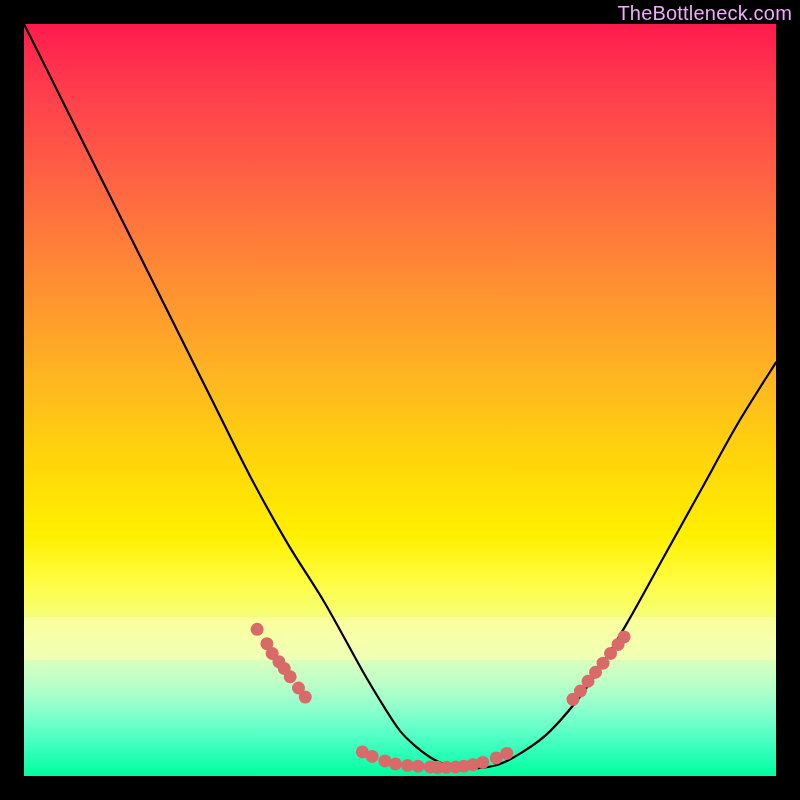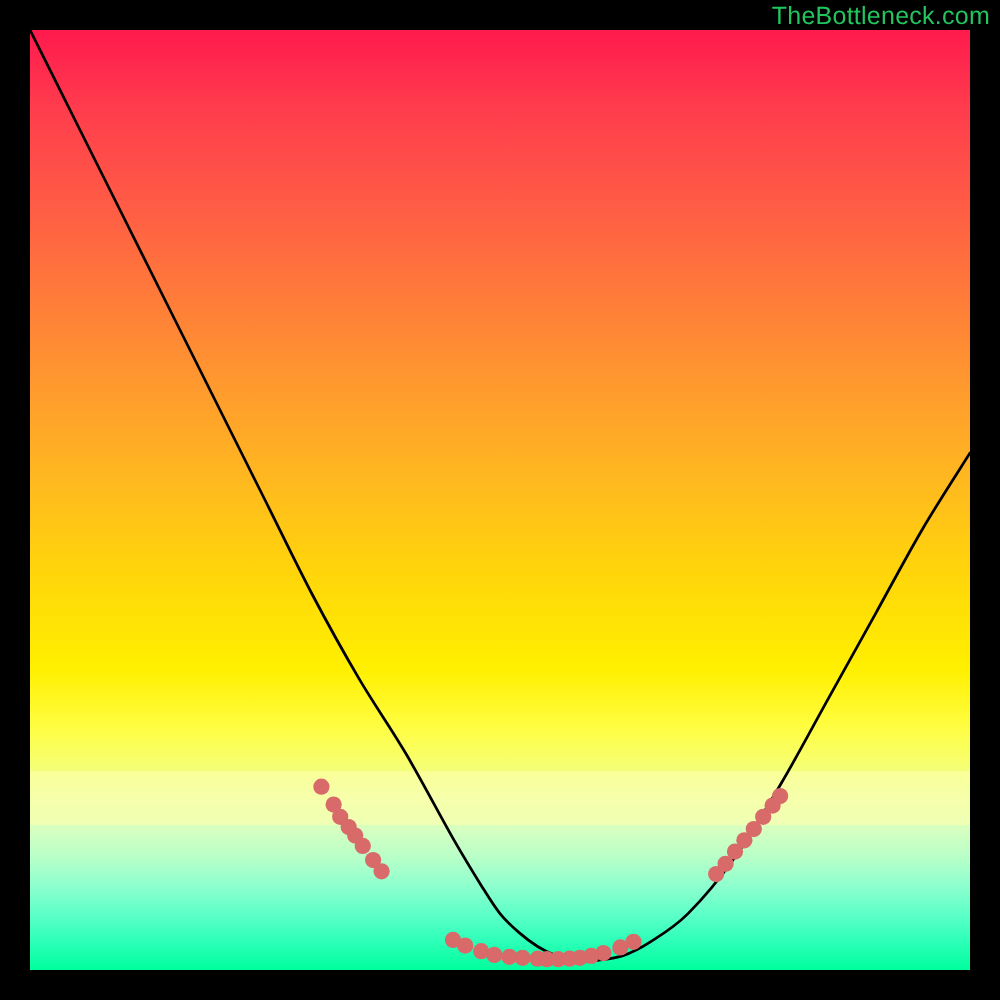--- a/index.html
+++ b/index.html
@@ -62,21 +62,21 @@
     opacity: 0.58;
   }
   svg.curve {
     position: absolute;
     inset: 0;
   }
   .watermark {
     position: absolute;
     top: 2px;
     right: 8px;
-    color: #22c55e;
+    color: #f0abfc;
     font-size: 20px;
     letter-spacing: 0.2px;
     user-select: none;
   }
 </style>
 </head>
 <body>
 
 <div class="frame">
   <div class="watermark">TheBottleneck.com</div>

